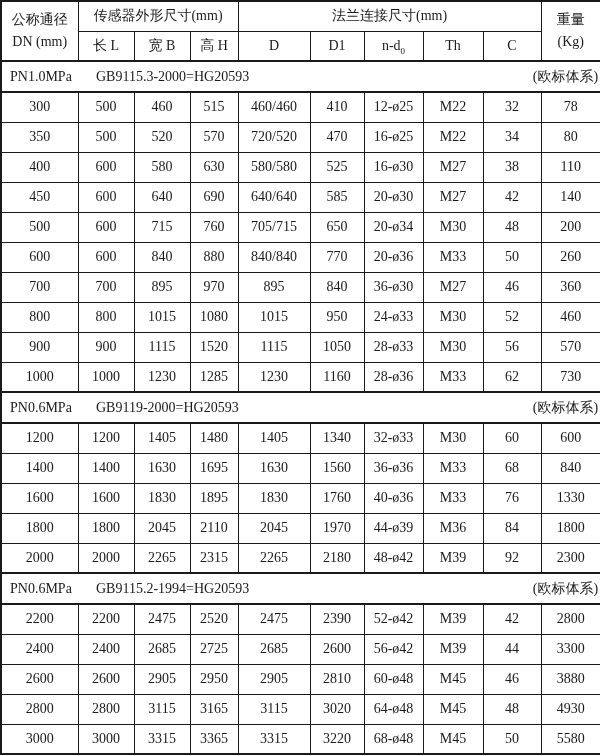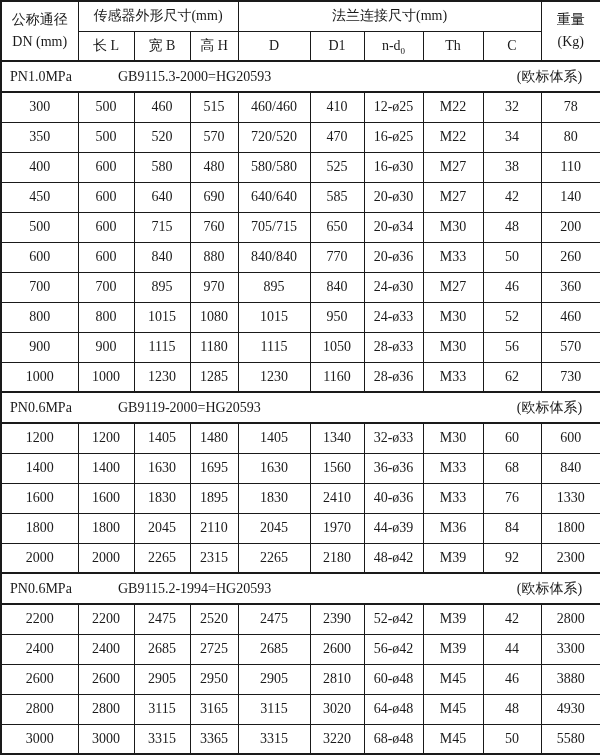--- a/index.html
+++ b/index.html
@@ -43,34 +43,33 @@
   sub.nd-sub { font-size: 9px; line-height: 0; }
   tr.section-row td {
     border-top: 2px solid #1a1a1a;
     border-bottom: 2px solid #1a1a1a;
     height: 31px;
   }
   tr.section-row .sec-wrap {
     display: flex;
     align-items: center;
     width: 100%;
-    gap: 22px;
   }
   tr.section-row .sec-pressure {
     margin-left: 8px;
     min-width: 66px;
     text-align: left;
   }
   tr.section-row .sec-standard {
     margin-left: 20px;
     text-align: left;
   }
   tr.section-row .sec-system {
     margin-left: auto;
-    margin-right: 18px;
+    margin-right: 2px;
     text-align: right;
   }
 </style>
 </head>
 <body>
 
 <div id="page">
   <table class="spec">
     <colgroup>
       <col style="width:77px">
@@ -139,21 +138,21 @@
           <td>470</td>
           <td>16-ø25</td>
           <td>M22</td>
           <td>34</td>
           <td>80</td>
         </tr>
         <tr>
           <td>400</td>
           <td>600</td>
           <td>580</td>
-          <td>480</td>
+          <td>630</td>
           <td>580/580</td>
           <td>525</td>
           <td>16-ø30</td>
           <td>M27</td>
           <td>38</td>
           <td>110</td>
         </tr>
         <tr>
           <td>450</td>
           <td>600</td>
@@ -190,42 +189,42 @@
           <td>50</td>
           <td>260</td>
         </tr>
         <tr>
           <td>700</td>
           <td>700</td>
           <td>895</td>
           <td>970</td>
           <td>895</td>
           <td>840</td>
-          <td>24-ø30</td>
+          <td>36-ø30</td>
           <td>M27</td>
           <td>46</td>
           <td>360</td>
         </tr>
         <tr>
           <td>800</td>
           <td>800</td>
           <td>1015</td>
           <td>1080</td>
           <td>1015</td>
           <td>950</td>
           <td>24-ø33</td>
           <td>M30</td>
           <td>52</td>
           <td>460</td>
         </tr>
         <tr>
           <td>900</td>
           <td>900</td>
           <td>1115</td>
-          <td>1180</td>
+          <td>1520</td>
           <td>1115</td>
           <td>1050</td>
           <td>28-ø33</td>
           <td>M30</td>
           <td>56</td>
           <td>570</td>
         </tr>
         <tr>
           <td>1000</td>
           <td>1000</td>
@@ -270,21 +269,21 @@
           <td>M33</td>
           <td>68</td>
           <td>840</td>
         </tr>
         <tr>
           <td>1600</td>
           <td>1600</td>
           <td>1830</td>
           <td>1895</td>
           <td>1830</td>
-          <td>2410</td>
+          <td>1760</td>
           <td>40-ø36</td>
           <td>M33</td>
           <td>76</td>
           <td>1330</td>
         </tr>
         <tr>
           <td>1800</td>
           <td>1800</td>
           <td>2045</td>
           <td>2110</td>

